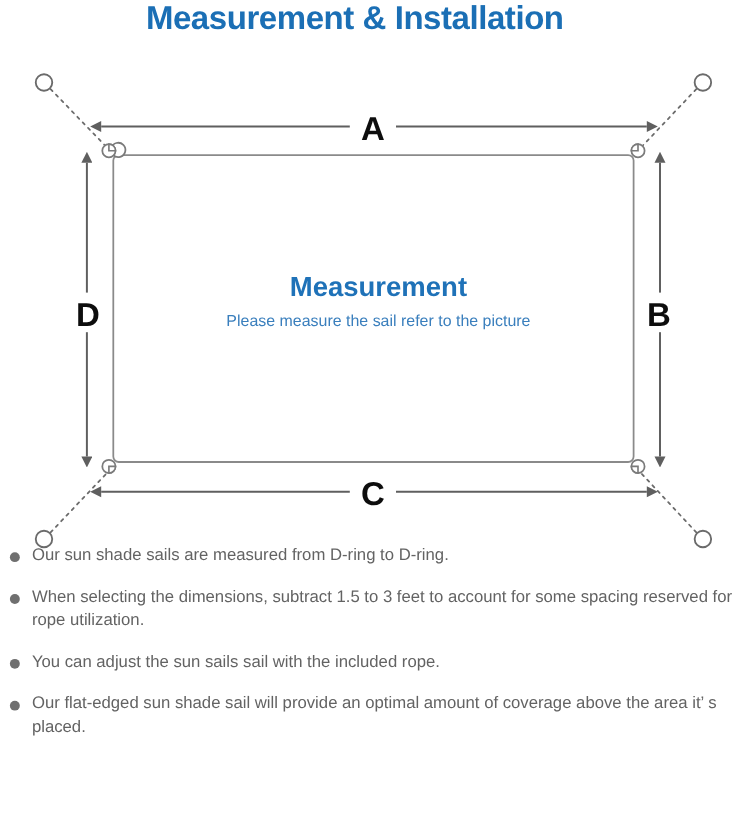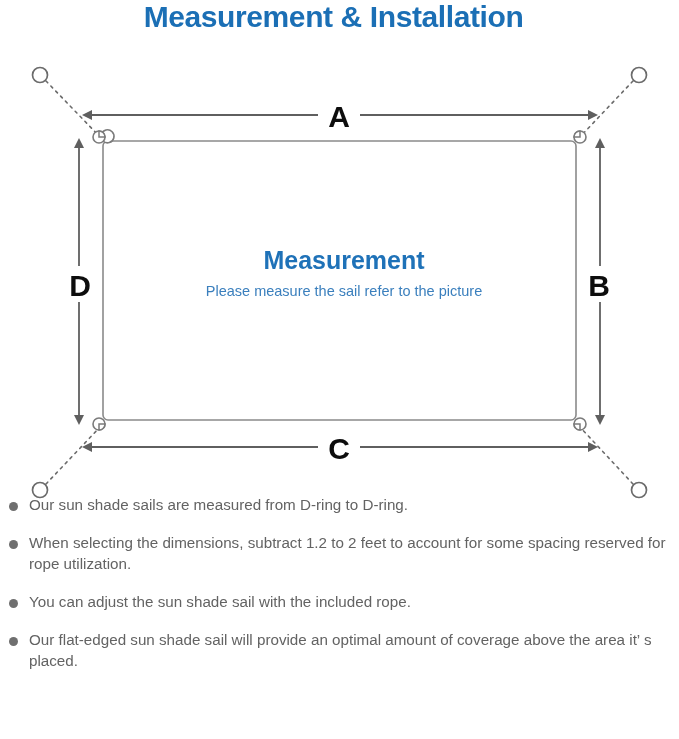--- a/index.html
+++ b/index.html
@@ -7,21 +7,21 @@
     width:679px;height:739px;
     background:#ffffff;
     font-family:"Liberation Sans", sans-serif;
     overflow:hidden;
     position:relative;
   }
   .page{position:relative;width:679px;height:739px;}
 
   .title{
     position:absolute;
-    top:0px;left:15px;width:637px;
+    top:0px;left:4px;width:637px;
     text-align:center;
     font-size:30px;
     font-weight:bold;
     letter-spacing:-0.4px;
     color:#1b6fb5;
     font-family:"Liberation Sans", sans-serif;
   }
 
   .diagram{
     position:absolute;
@@ -126,25 +126,25 @@
     </svg>
   </div>
 
   <div class="notes">
     <div class="note-item">
       <span class="bullet"></span>
       <span class="note-text">Our sun shade sails are measured from D-ring to D-ring.</span>
     </div>
     <div class="note-item">
       <span class="bullet"></span>
-      <span class="note-text">When selecting the dimensions, subtract 1.2 to 2 feet to account for some spacing reserved for rope utilization.</span>
+      <span class="note-text">When selecting the dimensions, subtract 1.5 to 3 feet to account for some spacing reserved for rope utilization.</span>
     </div>
     <div class="note-item">
       <span class="bullet"></span>
-      <span class="note-text">You can adjust the sun shade sail with the included rope.</span>
+      <span class="note-text">You can adjust the sun sails sail with the included rope.</span>
     </div>
     <div class="note-item">
       <span class="bullet"></span>
       <span class="note-text">Our flat-edged sun shade sail will provide an optimal amount of coverage above the area it’ s placed.</span>
     </div>
   </div>
 
 </div>
 
 </body></html>

